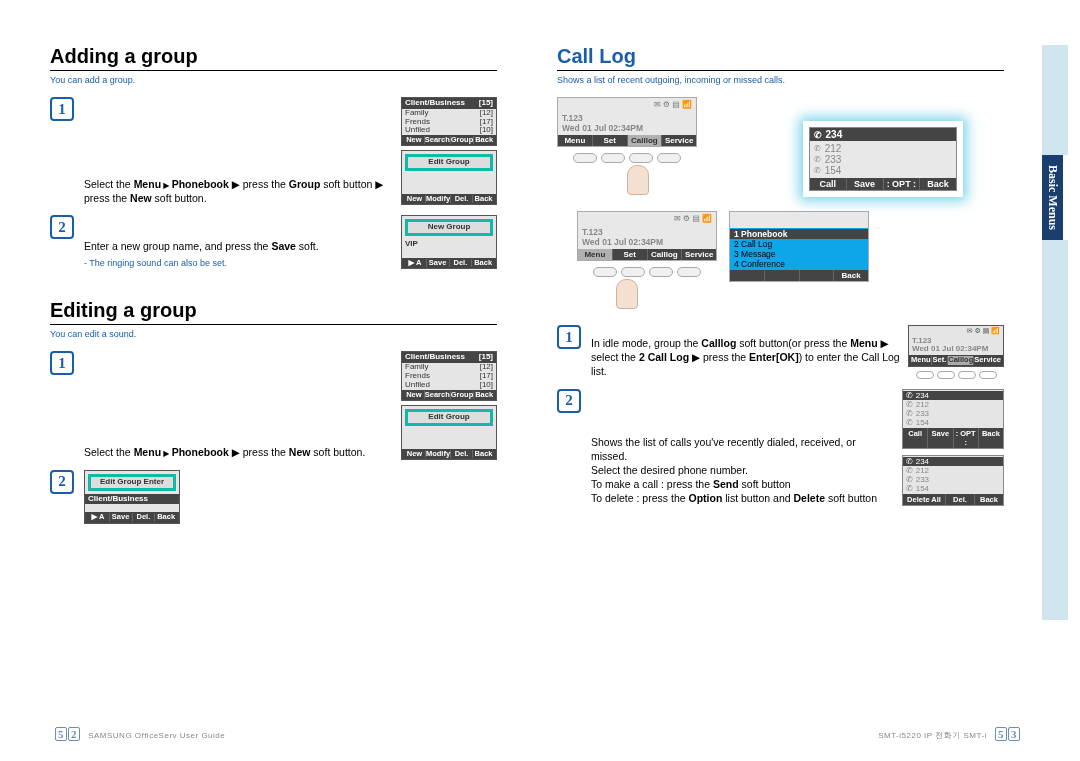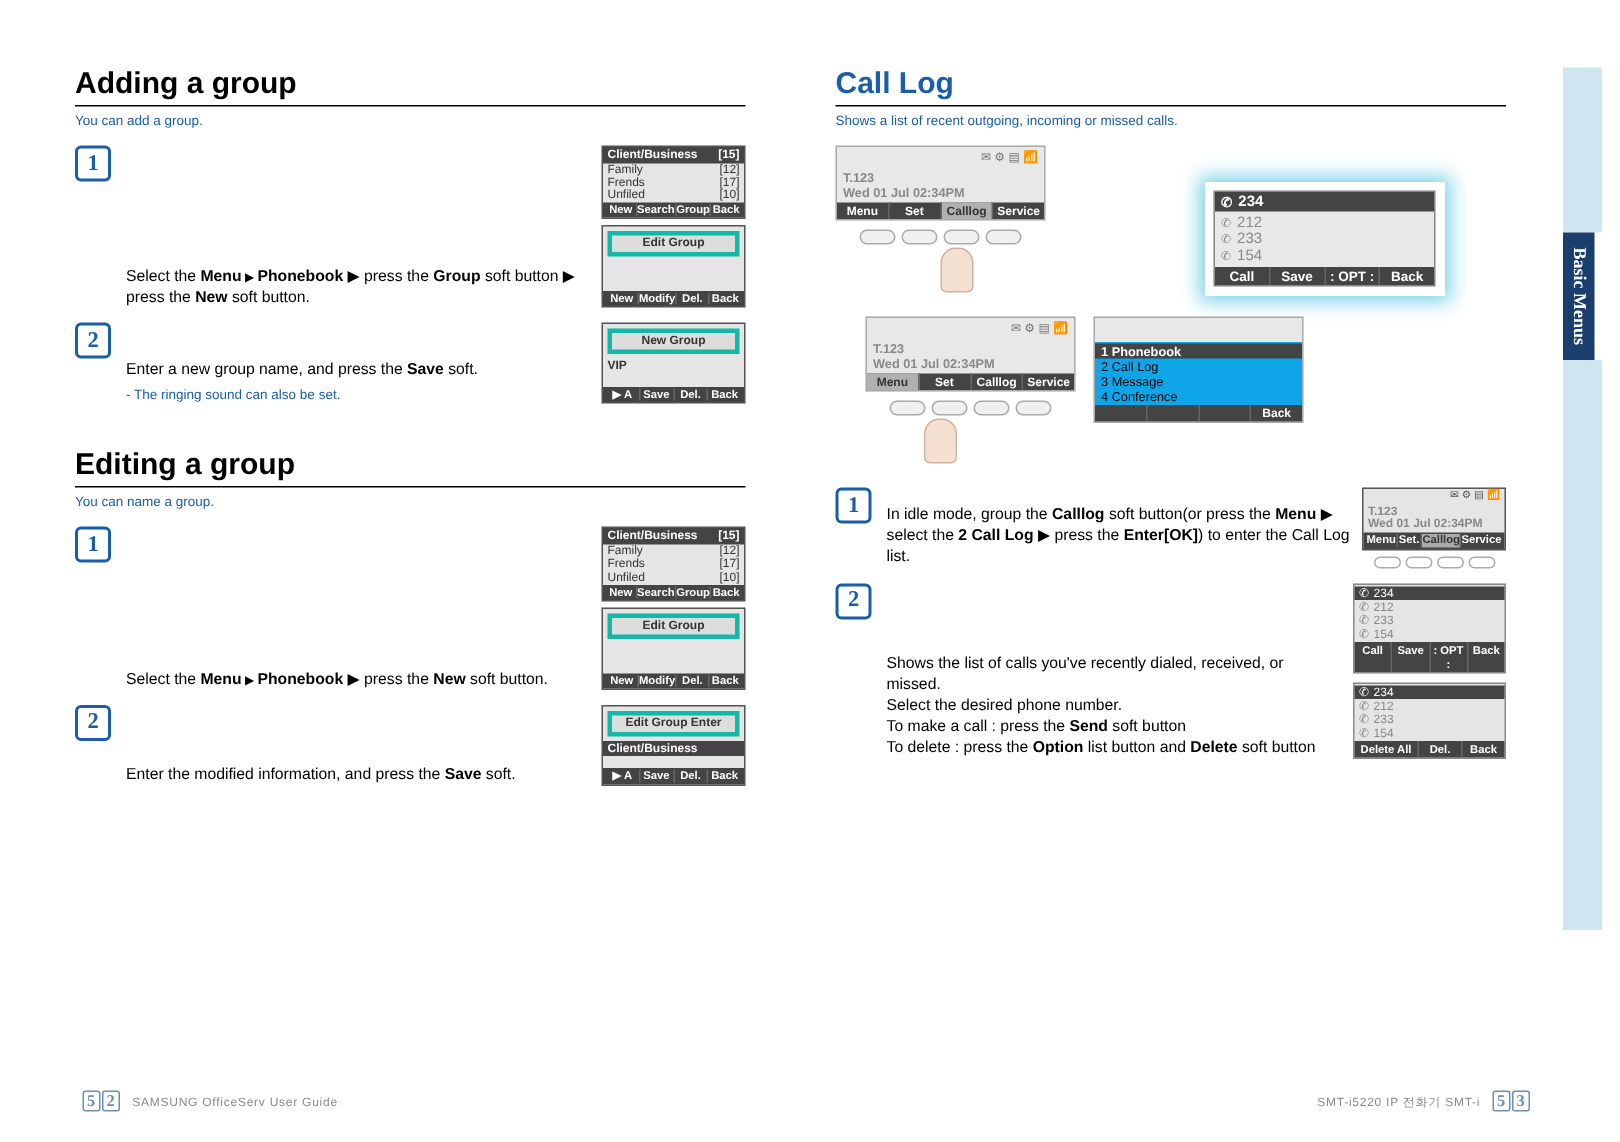--- a/index.html
+++ b/index.html
@@ -302,21 +302,21 @@
               <span>Del.</span>
               <span>Back</span>
             </div>
         </div>
       </div>
     </div>
 
     <div style="height:20px"></div>
 
     <h1>Editing a group</h1>
-    <div class="intro">You can name a group.</div>
+    <div class="intro">You can edit a sound.</div>
 
     <div class="step">
       <div class="step-num">1</div>
       <div class="step-body">
         <div class="step-text">
           <span>Select the </span><b>Menu</b><span class="arrow-icon"> ▶ </span><b>Phonebook</b><span> ▶ press the </span><b>New</b><span> soft button.</span>
         </div>
         <div class="lcd-stack">
           <div class="lcd">
             <div class="titlebar">
@@ -352,23 +352,20 @@
                 <span>Back</span>
               </div>
           </div>
         </div>
       </div>
     </div>
 
     <div class="step">
       <div class="step-num">2</div>
       <div class="step-body">
-        <div class="step-text">
-          <span>Enter the modified information, and press the </span><b>Save</b><span> soft.</span>
-        </div>
         <div class="lcd">
           <div class="editbox">Edit Group Enter</div>
           <div class="body" style="font-weight:bold; background:#444; color:#fff; margin:0; padding:1px 3px;">Client/Business</div>
           <div style="height:8px"></div>
           <div class="soft">
               <span>▶ A</span>
               <span>Save</span>
               <span>Del.</span>
               <span>Back</span>
             </div>

